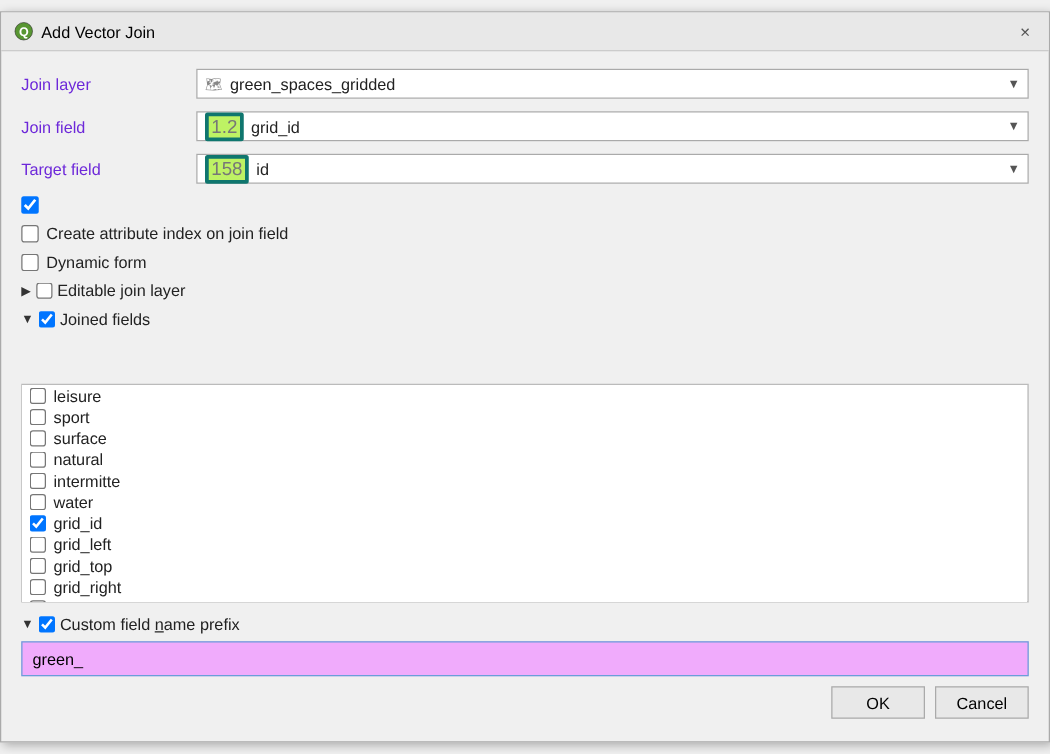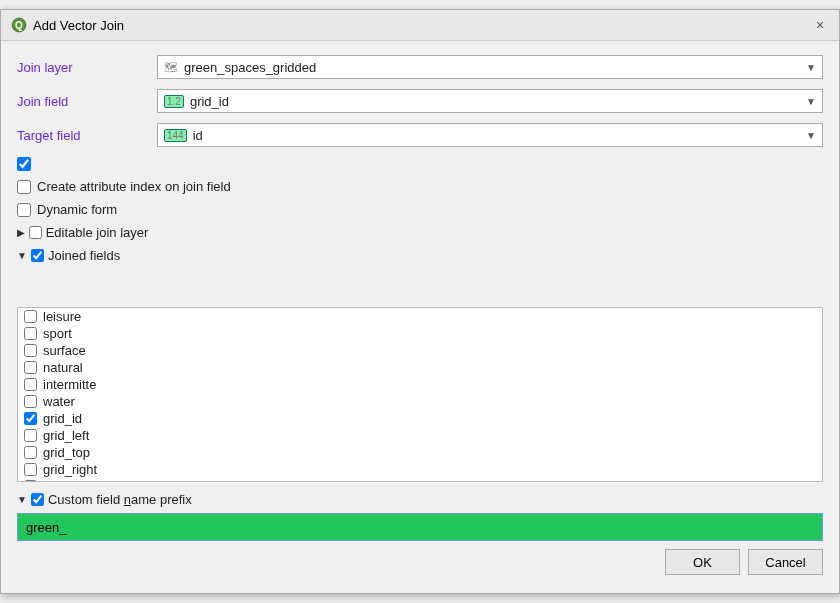--- a/index.html
+++ b/index.html
@@ -141,21 +141,21 @@
     }
     .field-name {
       color: #222;
     }
     .prefix-input {
       width: 100%;
       height: 28px;
       border: 1px solid #6a9fd8;
       padding: 4px 8px;
       font-size: 13px;
-      background: #22c55e;
+      background: #f0abfc;
       outline: none;
     }
     .button-row {
       display: flex;
       justify-content: flex-end;
       gap: 8px;
       padding: 8px 0 4px 0;
     }
     .btn {
       min-width: 75px;
@@ -166,24 +166,24 @@
       font-size: 13px;
       padding: 0 14px;
     }
     .prefix-row {
       display: flex;
       align-items: center;
       gap: 4px;
       margin-bottom: 6px;
     }
     .num-icon {
-      font-size: 10px;
+      font-size: 15px;
       color: #777;
-      background: #86efac;
-      border: 1px solid #0f766e;
+      background: #bef264;
+      border: 3px solid #0f766e;
       padding: 0 2px;
       border-radius: 2px;
     }
   </style>
 </head>
 <body>
 
 <div class="dialog">
 
   <div class="title-bar">
@@ -218,21 +218,21 @@
           <span>grid_id</span>
         </div>
         <span class="dropdown-arrow">▼</span>
       </div>
     </div>
 
     <div class="form-row">
       <span class="form-label">Target field</span>
       <div class="form-select">
         <div class="form-select-text">
-          <span class="num-icon">144</span>
+          <span class="num-icon">158</span>
           <span>id</span>
         </div>
         <span class="dropdown-arrow">▼</span>
       </div>
     </div>
 
     <div class="checkbox-row">
       <input type="checkbox" id="cache-join" checked="" style="">
     </div>
 

